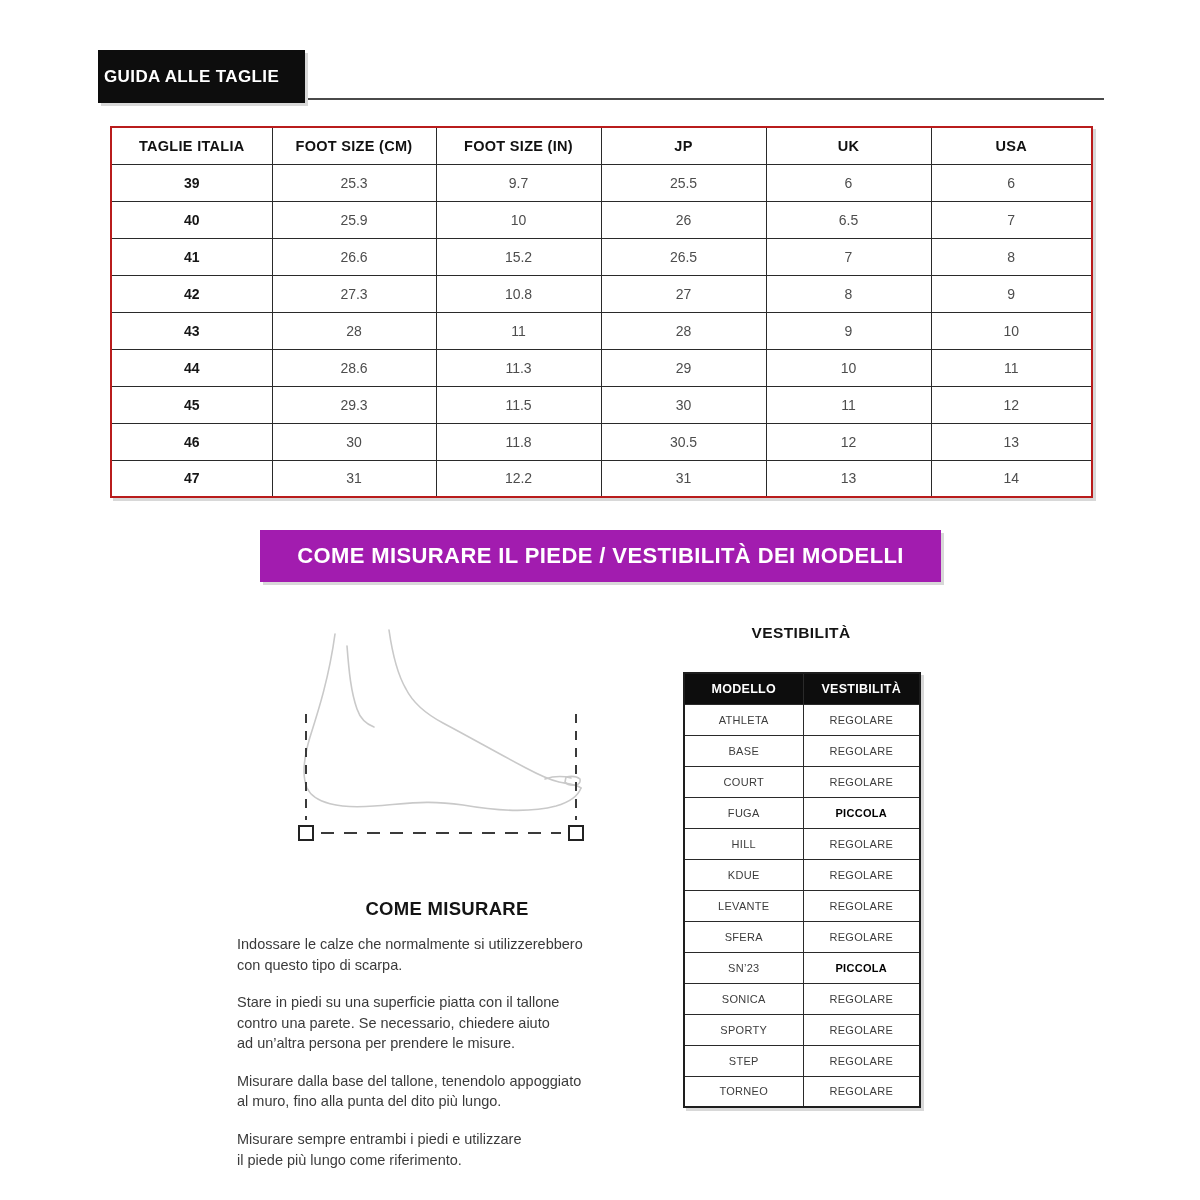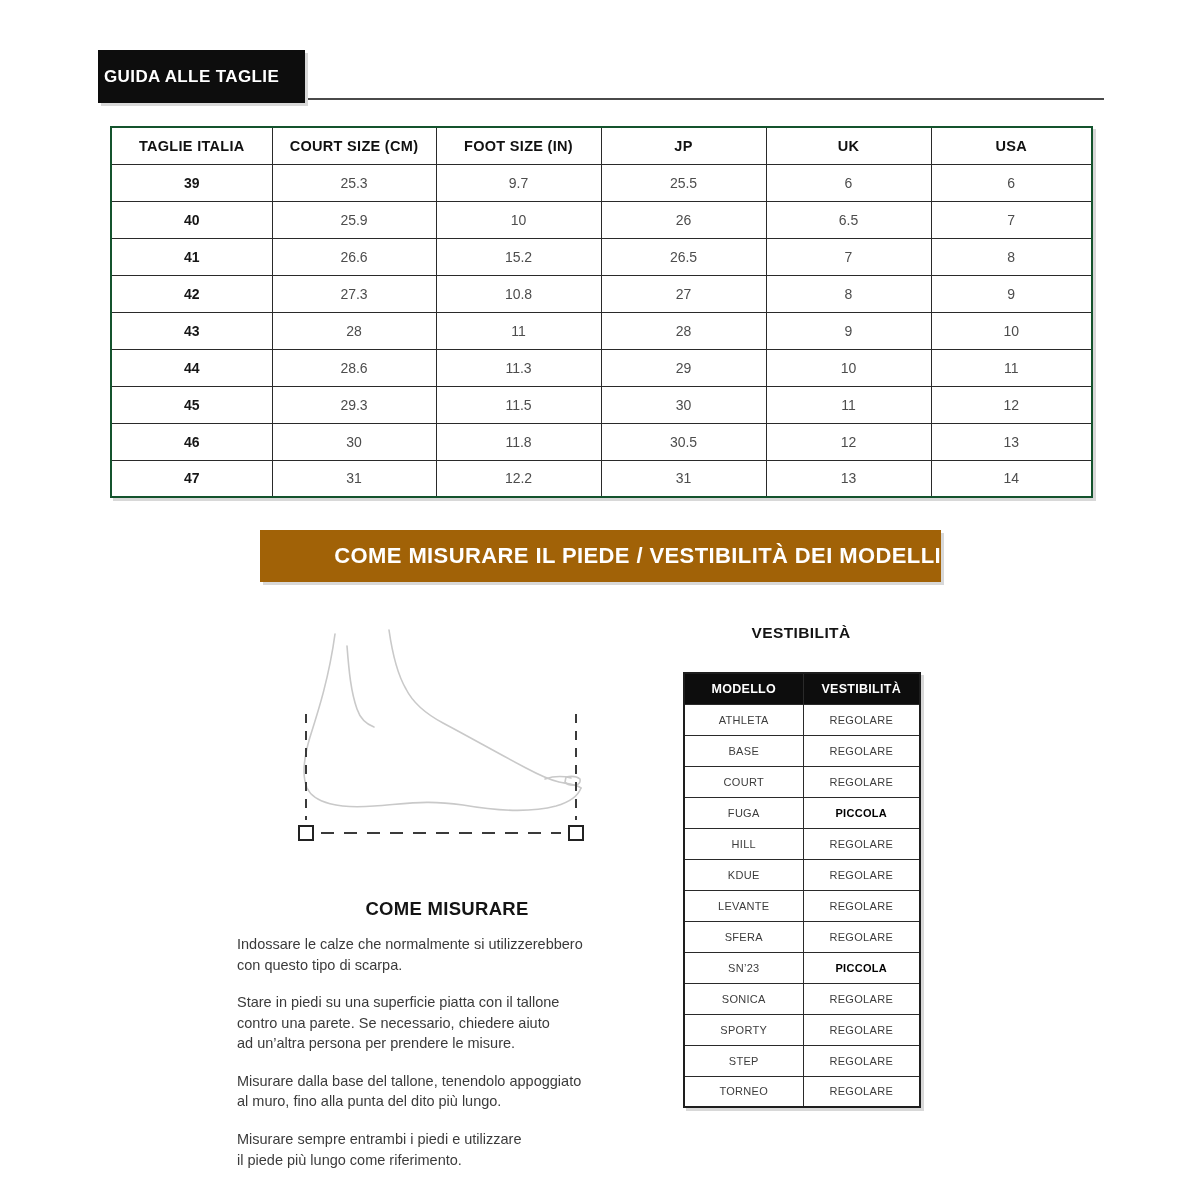--- a/index.html
+++ b/index.html
@@ -23,35 +23,35 @@
     background: #0d0d0d; color: #ffffff;
     font-size: 17px; font-weight: bold; letter-spacing: 0.4px;
     line-height: 53px; padding-left: 6px;
     box-shadow: 3px 3px 0 #d8d8d8;
   }
 
   
   table.size-table {
     position: absolute; left: 110px; top: 126px; width: 981px;
     border-collapse: collapse; table-layout: fixed;
-    border: 2px solid #14532d;
+    border: 2px solid #b91c1c;
     box-shadow: 3px 3px 0 #d8d8d8;
   }
   table.size-table th, table.size-table td {
     border: 1.6px solid #2a2a2a;
     height: 37px; text-align: center; vertical-align: middle;
   }
   table.size-table th { font-size: 14.5px; font-weight: bold; color: #111; letter-spacing: 0.3px; }
   table.size-table td { font-size: 14px; color: #4d4d4d; }
   table.size-table td.size-col { font-weight: bold; color: #161616; }
 
   
   .banner {
     position: absolute; left: 260px; top: 530px; width: 681px; height: 52px;
-    background: #a16207; color: #ffffff; text-align: right;
+    background: #a21caf; color: #ffffff; text-align: center;
     font-size: 22px; font-weight: bold; letter-spacing: 0.4px;
     line-height: 52px; box-shadow: 3px 3px 0 #d8d8d8;
     white-space: nowrap;
   }
 
   
   .foot-figure { position: absolute; left: 277px; top: 616px; width: 340px; height: 244px; }
 
   
   .measure-heading {
@@ -104,21 +104,21 @@
       <col style="width:161px">
         <col style="width:164px">
         <col style="width:165px">
       <col style="width:165px">
         <col style="width:165px">
         <col style="width:161px">
     </colgroup>
     <thead>
       <tr>
           <th>TAGLIE ITALIA</th>
-          <th>COURT SIZE (CM)</th>
+          <th>FOOT SIZE (CM)</th>
           <th>FOOT SIZE (IN)</th>
           <th>JP</th>
           <th>UK</th>
           <th>USA</th>
         </tr>
     </thead>
     <tbody>
         <tr>
           <td class="size-col">39</td>
           <td>25.3</td>

